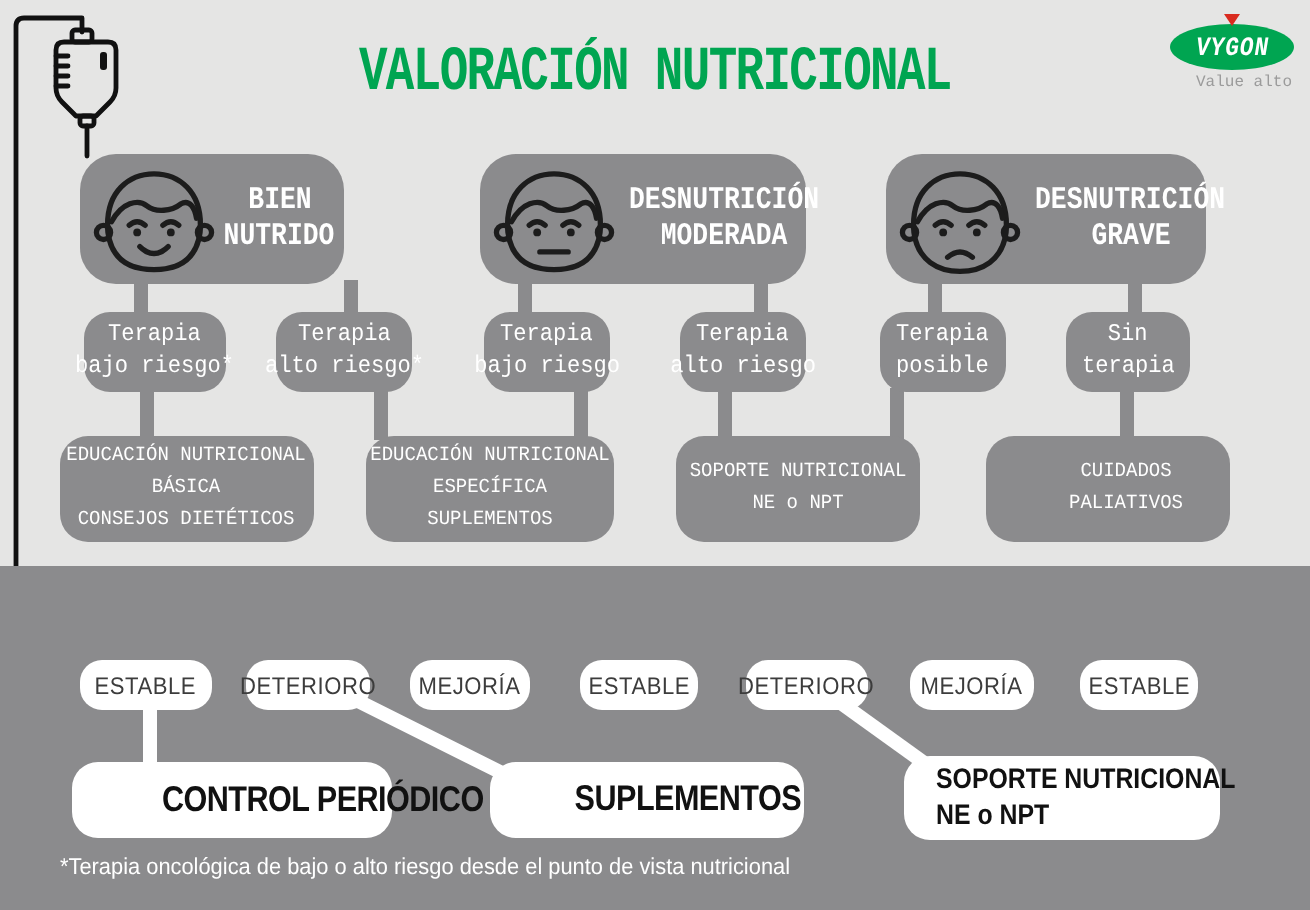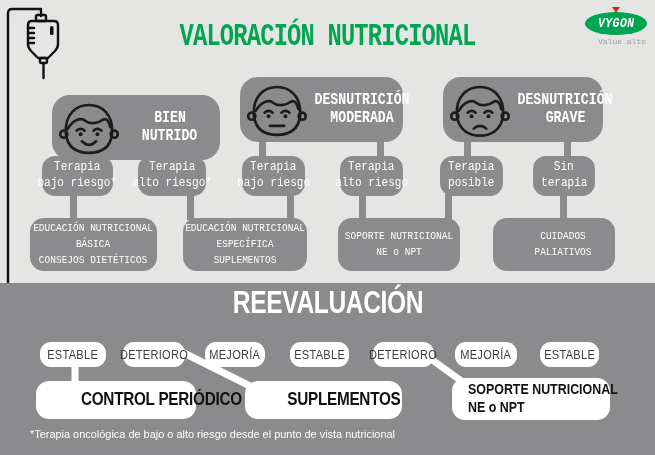--- a/index.html
+++ b/index.html
@@ -49,21 +49,21 @@
 
   
   .bottom-section { position:absolute; left:0; top:283px; width:655px; height:172px; background:#8B8B8D; }
   .reeval-title { position:absolute; left:0; top:286px; width:655px; text-align:center;
     color:#fff; font-size:29px; font-weight:800; }
   .reeval-title span { display:inline-block; transform:scale(.85,1.08); letter-spacing:-.5px; }
 
   .flow-svg { position:absolute; left:0; top:283px; }
 
   .spill { position:absolute; top:330px; height:25px; background:#fff; border-radius:11px;
-    display:flex; align-items:center; justify-content:center; color:#3C3C3C; font-size:12px;margin-top:12px; }
+    display:flex; align-items:center; justify-content:center; color:#3C3C3C; font-size:12px; }
   .spill span { display:inline-block; transform:scale(.92,1); white-space:nowrap; letter-spacing:.3px; }
 
   .obox { position:absolute; background:#fff; border-radius:13px; color:#111; font-weight:800; }
   .obox.center { display:flex; align-items:center; justify-content:flex-start;padding-left:36px; }
   .obox .big { display:inline-block; font-size:17px; transform:scale(.9,1.05); white-space:nowrap; letter-spacing:-.3px; }
   .obox.left2 { display:flex; flex-direction:column; justify-content:center; padding-left:16px; }
   .obox.left2 .ln { font-size:13.5px; line-height:1.3; transform-origin:left; transform:scale(.92,1.05); white-space:nowrap; }
 
   .footnote { position:absolute; left:30px; top:428px; color:#fff; font-size:11.5px; }
   .footnote span { display:inline-block; transform-origin:left; transform:scale(.95,1); white-space:nowrap; }
@@ -111,21 +111,21 @@
     <div class="gline" style="left:463.5px; top:140px; height:18px;"></div>
     <div class="gline" style="left:563.5px; top:140px; height:18px;"></div>
 
     <div class="gline" style="left:69.5px; top:194px; height:26px;"></div>
     <div class="gline" style="left:186.5px; top:194px; height:26px;"></div>
     <div class="gline" style="left:286.5px; top:194px; height:26px;"></div>
     <div class="gline" style="left:358.5px; top:194px; height:26px;"></div>
     <div class="gline" style="left:444.5px; top:194px; height:26px;"></div>
     <div class="gline" style="left:559.5px; top:194px; height:26px;"></div>
 
-    <div class="cat-box" style="left:52px; width:168px;margin-top:18px;">
+    <div class="cat-box" style="left:40px; width:132px;">
       <svg class="cat-face" viewBox="0 0 70 70">
         <circle class="stroke" cx="6.5" cy="42" r="4"></circle>
           <circle class="stroke" cx="63.5" cy="42" r="4"></circle>
         <path class="stroke" d="M9 42 C7 18 22 9 35 9 C48 9 63 18 61 42 C59 57 49 63 35 63 C21 63 11 57 9 42 Z"></path>
         <path class="stroke" d="M11 36 C17 25 26 23 31 27 C36 31 45 30 50 26 C55 23 58 28 59 34"></path>
         <path class="stroke" d="M21 38 q4.5 -4 9 0"></path>
           <path class="stroke" d="M40 38 q4.5 -4 9 0"></path>
         <circle class="dot" cx="25.5" cy="42" r="2.2"></circle>
           <circle class="dot" cx="44.5" cy="42" r="2.2"></circle>
         <path class="stroke" d="M27 50 q8 8 16 0"></path>
@@ -212,23 +212,20 @@
       <span>NE o NPT</span>
     </div>
     <div class="abox" style="left:493px; width:122px;padding-left:19px;">
       <span>CUIDADOS</span>
       <span>PALIATIVOS</span>
     </div>
   </div>
 
   <div class="bottom-section"></div>
 
-  <div class="reeval-title">
-    <span>REEVALUACIÓN</span>
-  </div>
 
   <svg class="flow-svg" width="655" height="172" viewBox="0 0 655 172">
     <line x1="75" y1="66" x2="75" y2="103" stroke="#fff" stroke-width="7"></line>
     <line x1="176" y1="66" x2="258" y2="107" stroke="#fff" stroke-width="7"></line>
     <line x1="417" y1="66" x2="467" y2="102" stroke="#fff" stroke-width="7"></line>
   </svg>
 
   <div class="spill" style="left:40px; width:66px;">
       <span>ESTABLE</span>
     </div>

